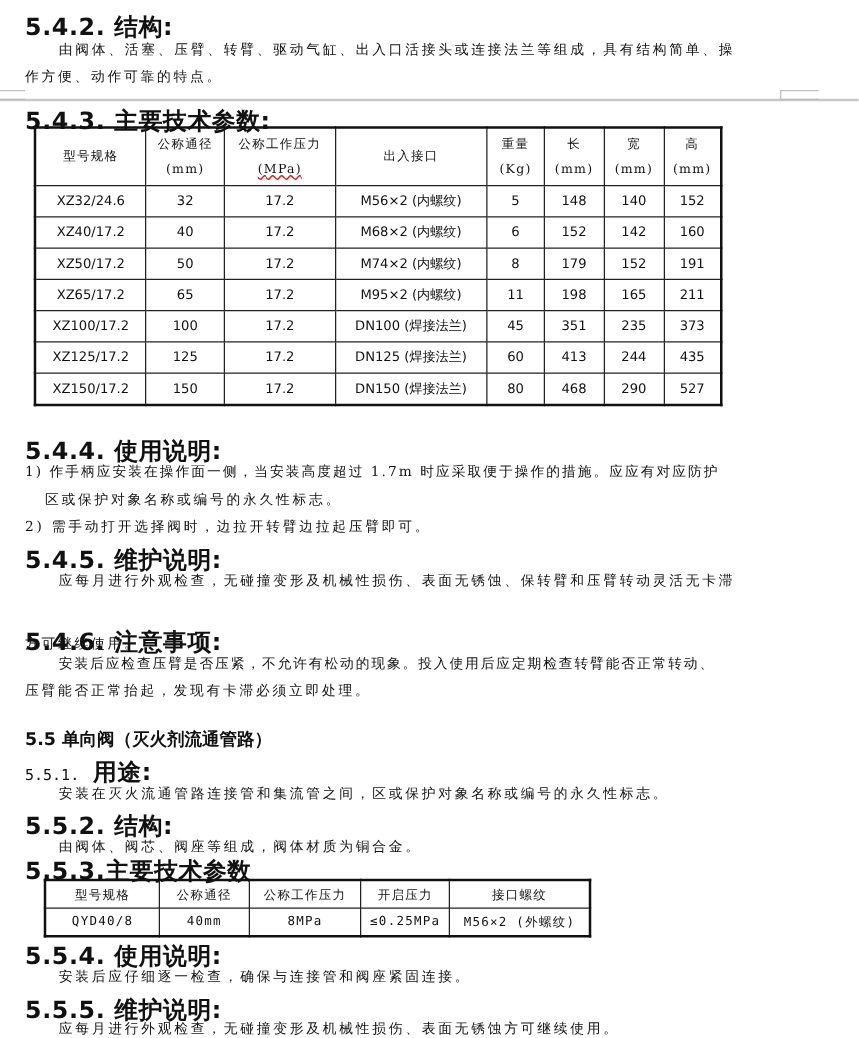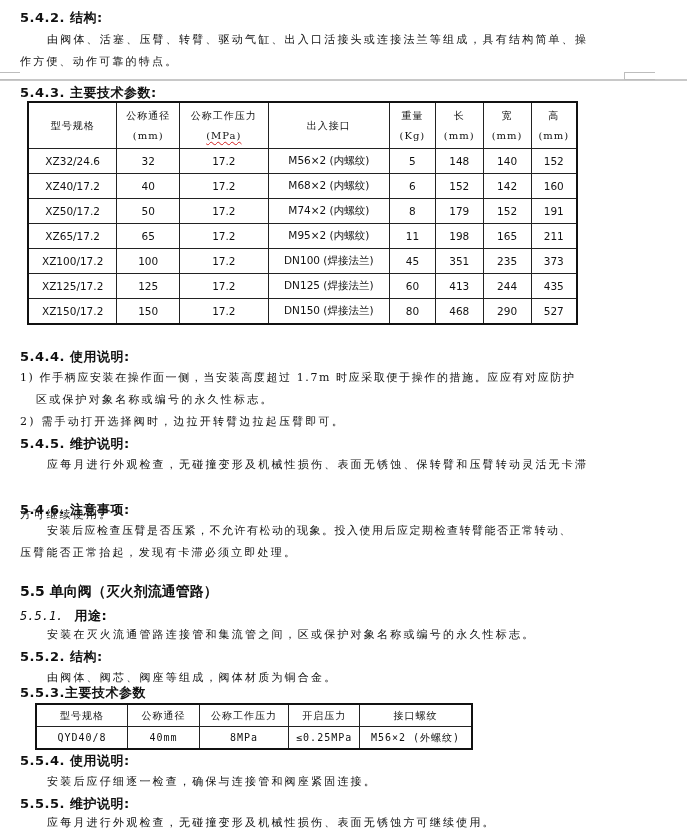--- a/index.html
+++ b/index.html
@@ -1,19 +1,19 @@
 <!DOCTYPE html>
 <html><head>
 <meta charset="utf-8">
 <style>
   html, body { margin:0; padding:0; background:#ffffff; }
   body { width:687px; height:830px; position:relative; overflow:hidden;
          font-family:"DejaVu Serif", serif; color:#111; }
   .abs { position:absolute; white-space:nowrap; }
-  .h { font-family:"DejaVu Sans", sans-serif; font-weight:bold; font-size:13px; letter-spacing:0.5px; }
+  .h { font-family:"DejaVu Sans", sans-serif; font-weight:bold; font-size:19px; letter-spacing:0.5px; }
   .p { font-size:11px; letter-spacing:2.2px; }
   .h55 { font-family:"DejaVu Sans", sans-serif; font-weight:bold; font-size:14px; }
   .pagebreak { position:absolute; left:0; top:79px; width:687px; height:2px; background:#c8c8c8; }
   .pb-mark { position:absolute; height:6px; border:1px solid #bdbdbd; border-left:none; border-right:none; }
   table { position:absolute; border-collapse:collapse; }
   td { border:1px solid #222; text-align:center; padding:0; color:#111; }
   #t1 { left:27px; top:101px; width:551px; border:2px solid #111; }
   #t1 td { font-family:"DejaVu Sans", sans-serif; font-size:10.5px; height:24px; }
   #t1 tr.hdr td { height:45px; font-family:"DejaVu Serif", serif; font-size:10px; line-height:20px; letter-spacing:1px; }
   #t2 { left:35px; top:703px; width:438px; border:2px solid #111; }
@@ -155,21 +155,21 @@
 <div class="abs p" style="left:47px; top:457px;">应每月进行外观检查，无碰撞变形及机械性损伤、表面无锈蚀、保转臂和压臂转动灵活无卡滞</div>
 <div class="abs p" style="left:20px; top:507px;">方可继续使用。</div>
 
 <div class="abs h" style="left:20px; top:501px;">5.4.6. 注意事项:</div>
 <div class="abs p" style="left:47px; top:523px; letter-spacing:1.5px;">安装后应检查压臂是否压紧，不允许有松动的现象。投入使用后应定期检查转臂能否正常转动、</div>
 <div class="abs p" style="left:20px; top:545px;">压臂能否正常抬起，发现有卡滞必须立即处理。</div>
 
 <div class="abs h55" style="left:20px; top:583px;">5.5 单向阀（灭火剂流通管路）</div>
 
 <div class="abs" style="left:20px; top:605px;">
-  <span style="font-family:'DejaVu Sans Mono', monospace; font-size:12px; letter-spacing:0px;font-style:italic;">5.5.1.</span>
+  <span style="font-family:'DejaVu Sans Mono', monospace; font-size:12px; letter-spacing:0px;">5.5.1.</span>
   <span class="h" style="margin-left:6px;">用途:</span>
 </div>
 <div class="abs p" style="left:47px; top:627px;">安装在灭火流通管路连接管和集流管之间，区或保护对象名称或编号的永久性标志。</div>
 
 <div class="abs h" style="left:20px; top:648px;">5.5.2. 结构:</div>
 <div class="abs p" style="left:47px; top:670px;">由阀体、阀芯、阀座等组成，阀体材质为铜合金。</div>
 
 <div class="abs h" style="left:20px; top:684px;">5.5.3.主要技术参数</div>
 
 <table id="t2">

